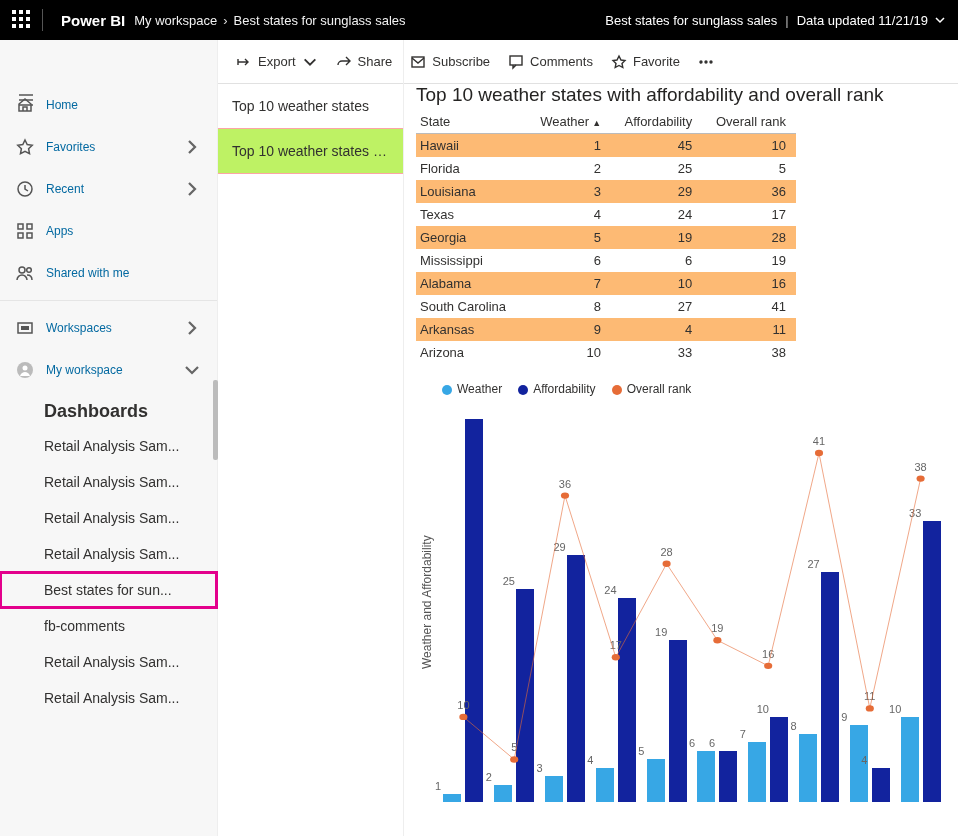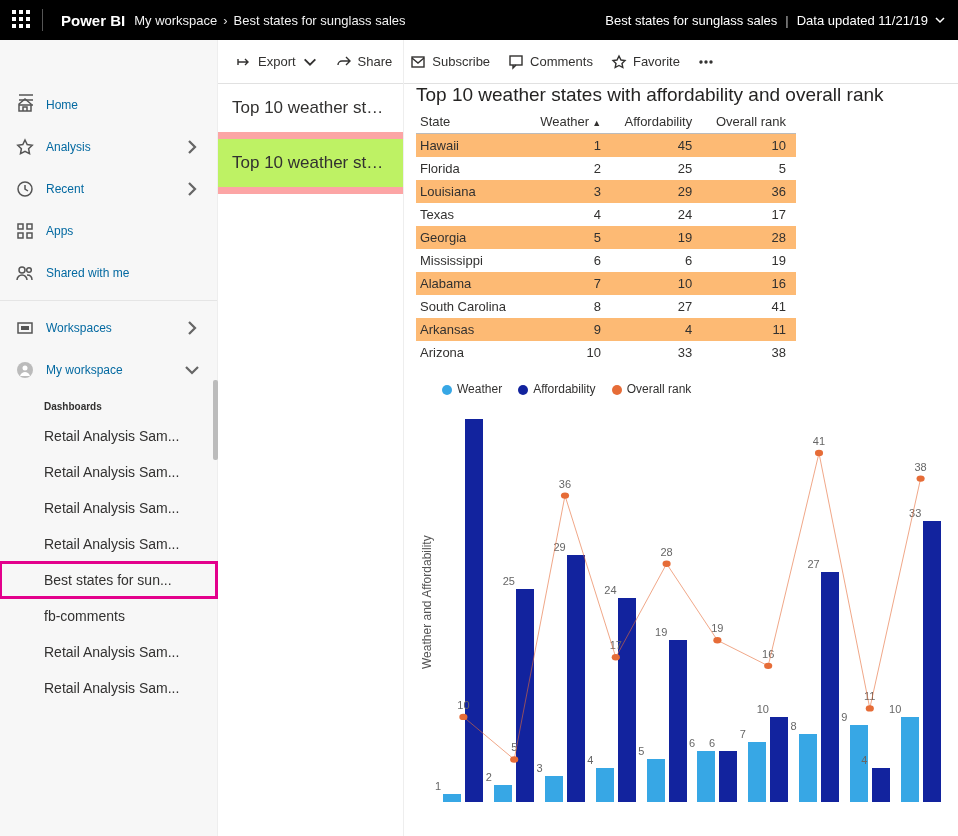--- a/index.html
+++ b/index.html
@@ -23,27 +23,27 @@
 .hamburger { position:absolute; left:14px; top:48px; width:24px; height:24px; display:flex; align-items:center; justify-content:center; cursor:pointer; }
 .hamburger svg { width:18px; height:18px; stroke:#555; stroke-width:1.6; }
 
 
 .app { position:absolute; top:40px; left:0; right:0; bottom:0; display:flex; }
 .leftnav { width: 218px; background:#f7f7f7; border-right:1px solid #eee; padding-top: 44px; }
 .leftnav .item { display:flex; align-items:center; gap:12px; padding: 12px 16px; font-size:12px; color:#0369a1; cursor:pointer; }
 .leftnav .item svg { width:18px; height:18px; fill:none; stroke:#555; stroke-width:1.5; }
 .leftnav .item .chev-r { margin-left:auto; }
 .leftnav .item.expanded .chev-r { transform: rotate(90deg); }
-.leftnav .section-label { font-weight:600; font-size:10px; padding: 10px 16px 6px 44px; }
+.leftnav .section-label { font-weight:600; font-size:18px; padding: 10px 16px 6px 44px; }
 .leftnav .subitem { font-size:14px; padding: 10px 16px 10px 44px; color:#323130; cursor:pointer; white-space:nowrap; overflow:hidden; text-overflow:ellipsis; }
 .leftnav .subitem.highlight { outline: 3px solid #e3008c; outline-offset:-2px; }
 
 
 .tabcol { width: 186px; border-right:1px solid #eee; padding-top: 44px; }
-.tabcol .tab { font-size:17px; padding: 14px 14px; cursor:pointer; white-space:nowrap; overflow:hidden; text-overflow:ellipsis; border-bottom:7px solid #fca5a5; }
+.tabcol .tab { font-size:14px; padding: 14px 14px; cursor:pointer; white-space:nowrap; overflow:hidden; text-overflow:ellipsis; border-bottom:1px solid #fca5a5; }
 .tabcol .tab.active { background:#bef264; font-weight:400; }
 
 
 .report { flex:1; padding: 44px 12px 0 12px; overflow:hidden; }
 .report h2 { font-size: 19px; font-weight:400; color:#252423; margin-bottom:4px; }
 table.data { border-collapse: collapse; font-size:13px; width: 380px; }
 table.data th { text-align:left; font-weight:400; padding: 4px 10px 4px 4px; border-bottom:1px solid #bbb; vertical-align:top; }
 table.data th.num { text-align:right; }
 table.data th .sort { display:inline-block; margin-left:3px; font-size:9px; }
 table.data td { padding: 4px 10px 4px 4px; }
@@ -115,21 +115,21 @@
           <svg viewBox="0 0 18 18">
             <path d="M3 8l6-5 6 5v7H3z"></path>
             <path d="M7 15v-4h4v4"></path>
           </svg>
           <span>Home</span>
         </div>
         <div class="item">
           <svg viewBox="0 0 18 18">
             <path d="M9 2l2.2 4.5 5 .7-3.6 3.5.9 5L9 13.3 4.5 15.7l.9-5L1.8 7.2l5-.7z"></path>
           </svg>
-          <span>Analysis</span>
+          <span>Favorites</span>
           <svg class="chev-r" width="12" height="12" viewBox="0 0 12 12">
             <path d="M4 2l4 4-4 4" fill="none" stroke="#666" stroke-width="1.5"></path>
           </svg>
         </div>
         <div class="item">
           <svg viewBox="0 0 18 18">
             <circle cx="9" cy="9" r="7"></circle>
             <path d="M9 5v4l3 2"></path>
           </svg>
           <span>Recent</span>

